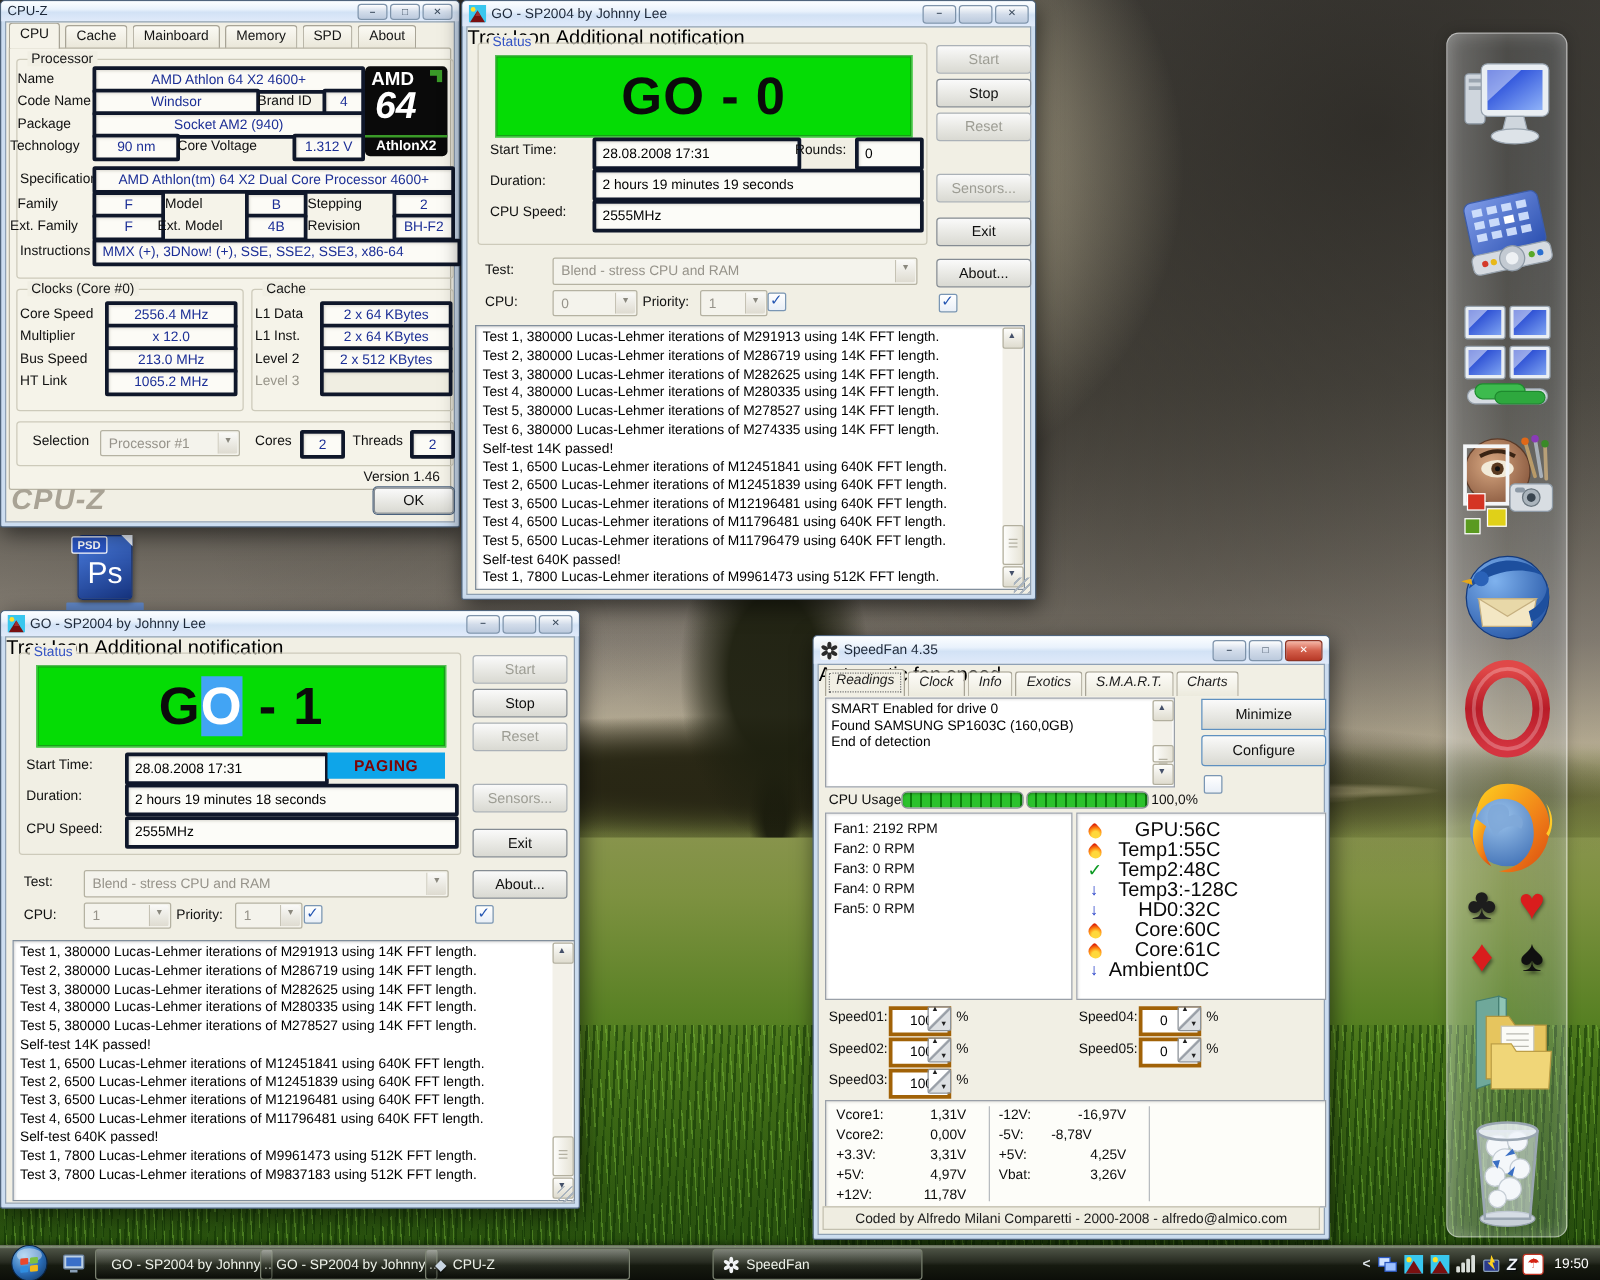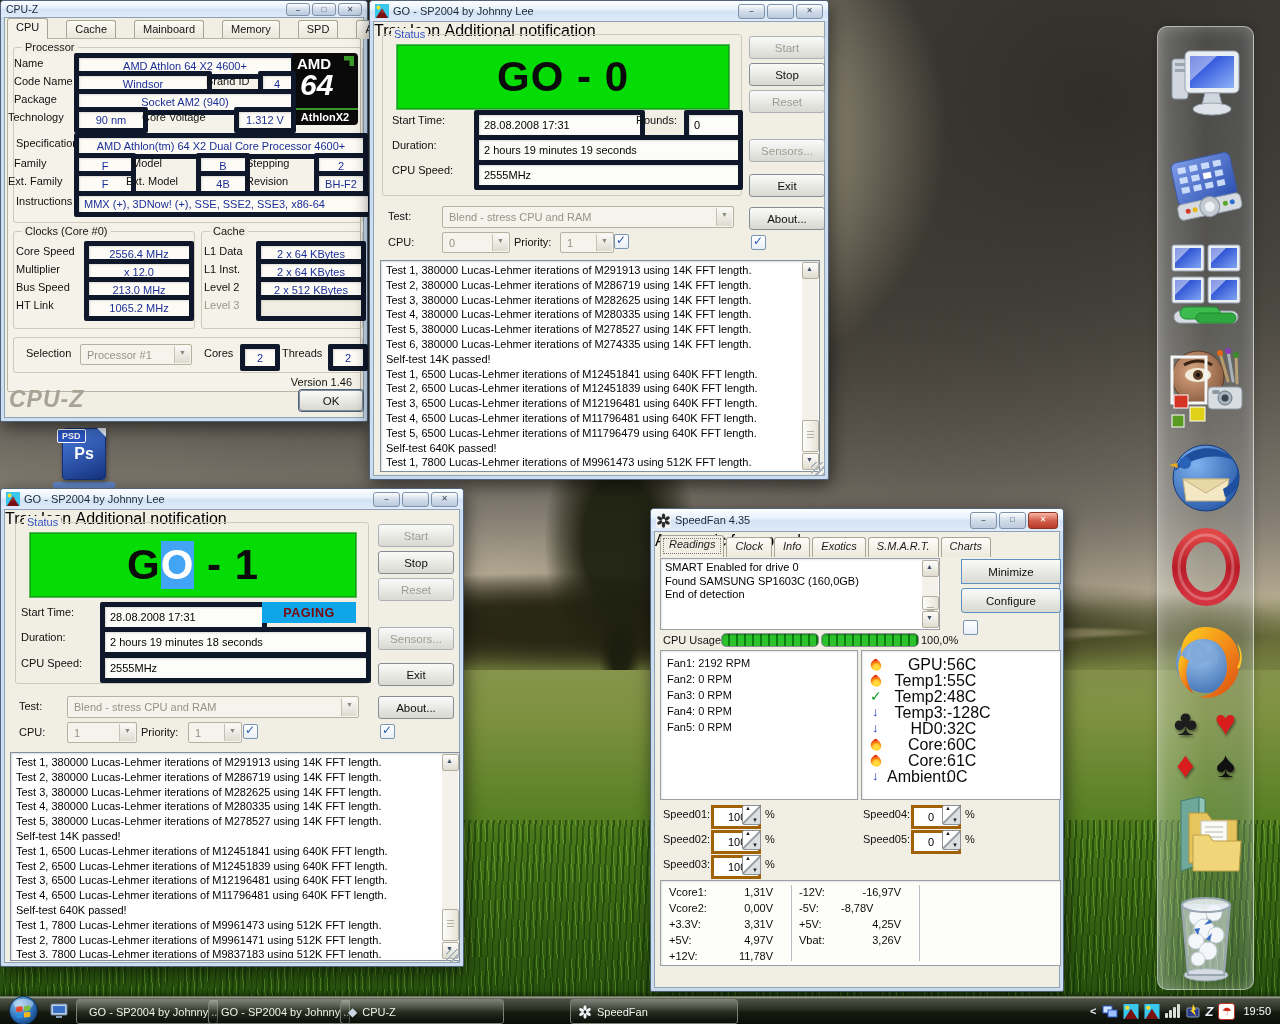--- a/index.html
+++ b/index.html
@@ -47,21 +47,21 @@
   .g-max::after{content:"□";}
   .g-close::after{content:"✕";}
   .content{position:absolute;left:3px;right:3px;top:20px;bottom:3px;background:#f1efe4;border:1px solid #8fa1b5;}
 
   .grp{position:absolute;border:1px solid #cdcaba;border-radius:3px;}
   .glab{position:absolute;top:-7px;left:8px;background:#f1efe4;padding:0 3px;font-size:11px;color:#161616;white-space:nowrap;}
   .glab.blue{color:#3252c4;}
   .lbl{position:absolute;font-size:11px;color:#101010;white-space:nowrap;}
   .rlbl{text-align:left;}
   .dim{color:#98958a;}
-  .field{position:absolute;font-size:11px;color:#000;background:#fcfbf6;border:5px solid #0f172a;border-radius:2px;
+  .field{position:absolute;font-size:11px;color:#000;background:#fcfbf6;border:3px solid #0f172a;border-radius:2px;
     box-shadow:inset 1px 1px 2px rgba(110,105,85,.22);display:flex;align-items:center;justify-content:center;
     white-space:nowrap;overflow:hidden;}
   .field.navy{color:#1c2f96;}
   .field.left{justify-content:flex-start;padding-left:5px;}
   .btn{position:absolute;display:flex;align-items:center;justify-content:center;font-size:11.5px;color:#101010;
     border:1px solid #858c93;border-radius:3px;background:linear-gradient(180deg,#fafafa,#ebebe7 45%,#d9d9d2);}
   .btn.dis{color:#9d9d94;border-color:#abb1b7;}
   .cbx{position:absolute;width:13px;height:13px;border:1px solid #7a96b4;border-radius:2px;
     background:linear-gradient(#ffffff,#e9eff7);}
   .cbx.on::after{content:"✓";position:absolute;left:1px;top:-2px;font-size:12px;font-weight:bold;color:#2355b2;}
@@ -111,41 +111,41 @@
   .t-ico{width:13px;height:13px;display:inline-block;position:relative;margin-right:4px;flex:0 0 13px;}
   .t-ico.flame{width:10px;height:11px;margin:0 6px 0 1px;flex-basis:10px;border-radius:58% 2px 58% 58%;
     transform:rotate(-45deg);background:radial-gradient(circle at 35% 70%, #ffd83c 0 30%, #ff8a12 55%, #df2808 85%);}
   .t-ico.check::after{content:"✓";position:absolute;left:0;top:-3px;font-size:14px;font-weight:bold;color:#0b9a22;}
   .t-ico.down::after{content:"↓";position:absolute;left:2px;top:-3px;font-size:13px;font-weight:bold;color:#1632c4;}
   .vrow{position:absolute;display:flex;font-size:11px;color:#0a0a0a;white-space:nowrap;}
   .statusbar{position:absolute;left:3px;right:3px;bottom:3px;height:17px;background:#efede1;border:1px solid #c3c0af;
     font-size:11px;display:flex;align-items:center;justify-content:center;color:#1a1a1a;}
 
   
-  .xtab{height:16px;padding:2px 8px 0;font-size:11px;color:#141414;margin-right:18px;
+  .xtab{height:16px;padding:2px 8px 0;font-size:11px;color:#141414;margin-right:4px;
     background:linear-gradient(#fbfaf4,#e9e6d8);border:1px solid #a8a496;border-bottom:none;border-radius:3px 3px 0 0;}
   .xtab.act{background:#f5f3e9;height:18px;margin-top:-2px;position:relative;z-index:2;}
 
   
   #dock{position:absolute;left:1157px;top:26px;width:95px;height:962px;border-radius:10px;
     background:linear-gradient(90deg,rgba(240,244,248,.30),rgba(205,214,222,.15) 50%,rgba(165,175,185,.25));
     border:1px solid rgba(255,255,255,.55);
     box-shadow:inset 0 0 14px rgba(255,255,255,.25), 0 0 10px rgba(0,0,0,.2);}
   .dicon{position:absolute;left:50%;transform:translateX(-50%);}
   .cards{display:grid;grid-template-columns:40px 40px;grid-template-rows:42px 42px;text-align:center;}
   .cards span{font-size:36px;line-height:40px;text-shadow:1px 2px 3px rgba(0,0,0,.45);}
   .suit-club{color:#1d1d1d;} .suit-heart{color:#d91d1d;} .suit-diamond{color:#d91d1d;} .suit-spade{color:#101010;}
   .suit-club::after{content:"♣";} .suit-heart::after{content:"♥";} .suit-diamond::after{content:"♦";} .suit-spade::after{content:"♠";}
 
   
   #psd{position:absolute;left:52px;top:428px;width:64px;text-align:center;}
   .psdoc{position:relative;margin:0 auto;width:42px;height:50px;border-radius:4px;border:1px solid #10307a;
     background:linear-gradient(155deg,#4a7de0,#16337e);box-shadow:1px 2px 4px rgba(0,0,0,.4);}
   .psdoc .fold{position:absolute;right:-1px;top:-1px;width:0;height:0;border-left:9px solid transparent;border-top:9px solid #e8eef8;}
-  .psdoc .ps{position:absolute;left:0;right:0;top:16px;color:#fff;font-weight:bold;font-size:16px;}
+  .psdoc .ps{position:absolute;left:0;right:0;top:16px;color:#fff;font-weight:normal;font-size:24px;}
   .psbadge{position:absolute;left:-6px;top:0px;background:#2a55c4;border:1px solid #fff;border-radius:2px;
     color:#fff;font-size:9px;font-weight:bold;padding:0 4px;line-height:12px;}
   .psel{margin:2px auto 0;width:62px;height:7px;background:rgba(88,138,222,.78);border-radius:1px;}
 
   
   #taskbar{position:absolute;left:0;top:996px;width:1280px;height:28px;
     background:linear-gradient(180deg,#aab3a0 0,#4c5244 7%,#282c22 45%,#161a10 55%,#0b0d08);
     border-top:1px solid #69715e;box-shadow:0 -2px 5px rgba(0,0,0,.4);}
   .tbtn{position:absolute;top:2px;height:23px;display:flex;align-items:center;gap:5px;padding:0 7px;
     font-size:11px;color:#eef2ea;border:1px solid #7a8170;border-radius:3px;white-space:nowrap;overflow:hidden;
@@ -628,21 +628,20 @@
             <div>Test 3, 380000 Lucas-Lehmer iterations of M282625 using 14K FFT length.</div>
           <div>Test 4, 380000 Lucas-Lehmer iterations of M280335 using 14K FFT length.</div>
             <div>Test 5, 380000 Lucas-Lehmer iterations of M278527 using 14K FFT length.</div>
             <div>Self-test 14K passed!</div>
           <div>Test 1, 6500 Lucas-Lehmer iterations of M12451841 using 640K FFT length.</div>
             <div>Test 2, 6500 Lucas-Lehmer iterations of M12451839 using 640K FFT length.</div>
             <div>Test 3, 6500 Lucas-Lehmer iterations of M12196481 using 640K FFT length.</div>
           <div>Test 4, 6500 Lucas-Lehmer iterations of M11796481 using 640K FFT length.</div>
             <div>Self-test 640K passed!</div>
             <div>Test 1, 7800 Lucas-Lehmer iterations of M9961473 using 512K FFT length.</div>
-          <div>Test 2, 7800 Lucas-Lehmer iterations of M9961471 using 512K FFT length.</div>
             <div>Test 3, 7800 Lucas-Lehmer iterations of M9837183 using 512K FFT length.</div>
         </div>
         <div class="vscroll">
           <div class="sbtn up"></div>
           <div class="sthumb" style="bottom:18px"></div>
           <div class="sbtn dn"></div>
         </div>
       </div>
       <div class="grip" style="right:0;bottom:0"></div>
     </div>
@@ -803,20 +802,21 @@
           </div>
         <div class="vrow" style="left:138px;top:37px">
             <span style="width:42px">+5V:</span>
             <span style="width:60px;text-align:right">4,25V</span>
           </div>
         <div class="vrow" style="left:138px;top:53px">
             <span style="width:42px">Vbat:</span>
             <span style="width:60px;text-align:right">3,26V</span>
           </div>
       </div>
+      <div class="statusbar">Coded by Alfredo Milani Comparetti - 2000-2008 - alfredo@almico.com</div>
     </div>
   </div>
 
   <div id="taskbar">
     <div style="position:absolute;left:8px;top:-2px">
       <svg width="31" height="31" viewBox="0 0 34 34">
         <defs>
             <radialGradient id="g9" cx=".35" cy=".3" r=".9">
               <stop offset="0" stop-color="#8cc2ec"></stop>
               <stop offset=".55" stop-color="#2a6db8"></stop>

